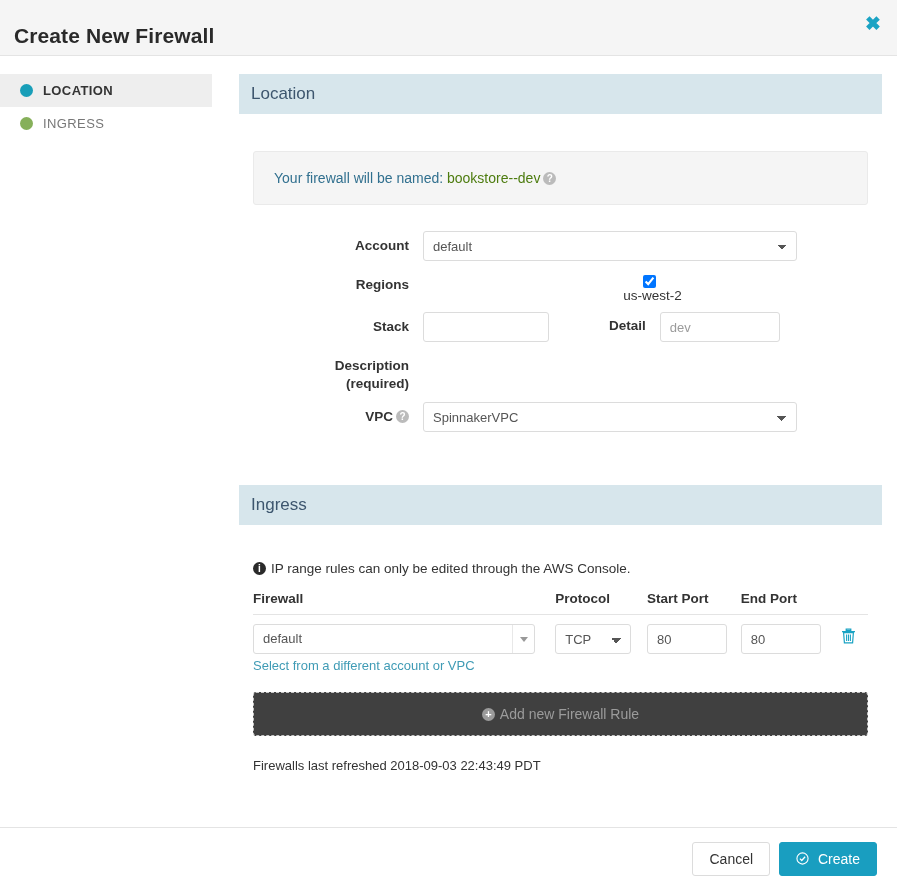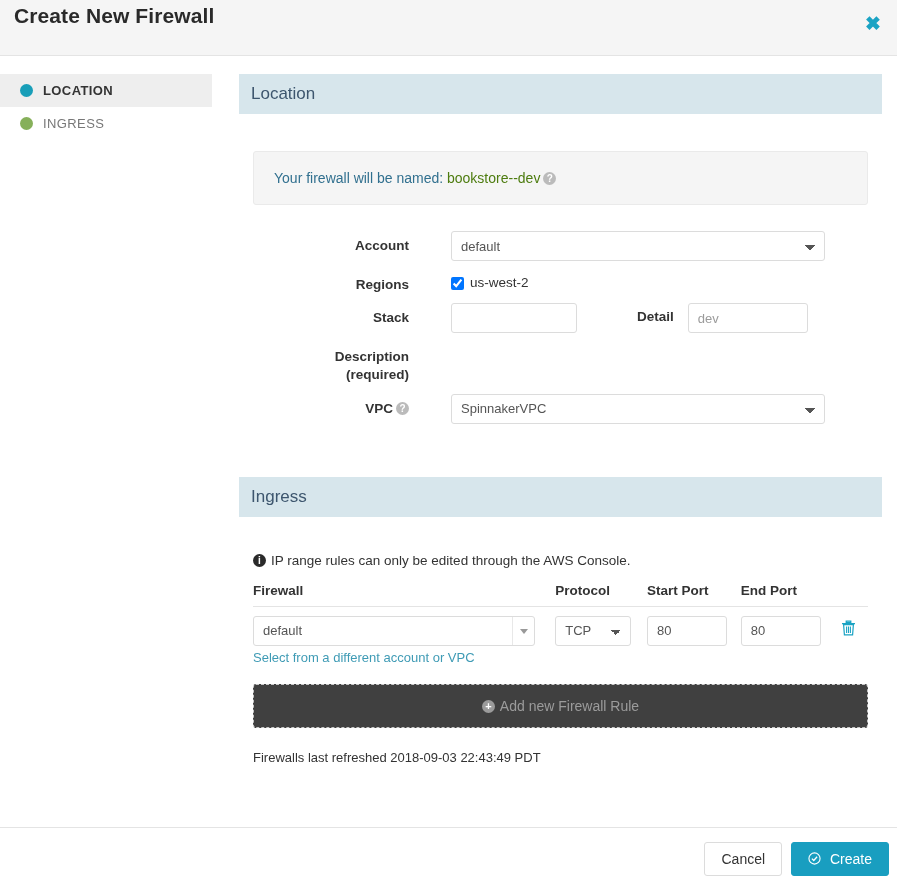--- a/index.html
+++ b/index.html
@@ -14,21 +14,21 @@
 
   
   .modal-header {
     position: relative;
     height: 56px;
     background: #f5f5f5;
     border-bottom: 1px solid #e4e4e4;
   }
   .modal-title {
     position: absolute;
-    left: 14px; top: 4px;
+    left: 14px; top: 24px;
     font-size: 21px;
     font-weight: bold;
     color: #2a2a2a;
     letter-spacing: .1px;
   }
   .close-btn {
     position: absolute;
     right: 12px; top: 12px;
     width: 24px; height: 24px;
     border: none; background: transparent;
@@ -101,21 +101,20 @@
   }
   .name-banner b { font-weight: normal; }
   .name-banner .val { color: #4d7c0f; }
 
   
   .form { margin-top: 26px; padding-left: 14px; }
   .form-row {
     display: flex;
     align-items: flex-start;
     margin-bottom: 9px;
-    gap: 28px;
   }
   .form-label {
     width: 170px;
     flex: 0 0 170px;
     text-align: right;
     padding-right: 14px;
     padding-top: 6px;
     font-size: 13.5px;
     font-weight: bold;
     color: #333;
@@ -152,22 +151,22 @@
     margin: 0 14px 0 60px; padding-top: 6px;
   }
   textarea.description {
     width: 374px; height: 52px;
     resize: vertical;
     line-height: 1.35;
   }
   .spell { border-bottom: 2px dotted #e74c3c; }
 
   .checkbox-row {
-    display: flex; align-items: flex-end;
-    padding-top: 5px; font-size: 13.5px; color: #333;
+    display: flex; align-items: center;
+    padding-top: 5px; font-size: 13.5px; color: #333; flex-direction: column;
   }
   .checkbox-row input { margin: 0 6px 0 0; }
 
   .help-icon {
     display: inline-block;
     width: 13px; height: 13px;
     border-radius: 50%;
     background: #bbb;
     color: #fff;
     font-size: 10px;
@@ -287,21 +286,21 @@
   
   .modal-footer {
     position: absolute;
     left: 0; bottom: 0;
     width: 897px; height: 63px;
     background: #fff;
     border-top: 1px solid #e4e4e4;
     display: flex;
     align-items: center;
     justify-content: flex-end;
-    padding-right: 8px;
+    padding-right: 20px;
     gap: 9px;
   }
   .btn {
     font-family: "Liberation Sans", sans-serif;
     font-size: 14px;
     border-radius: 3px;
     padding: 8px 16px;
     cursor: pointer;
   }
   .btn-cancel { background: #fff; border: 1px solid #dcdcdc; color: #333; }

